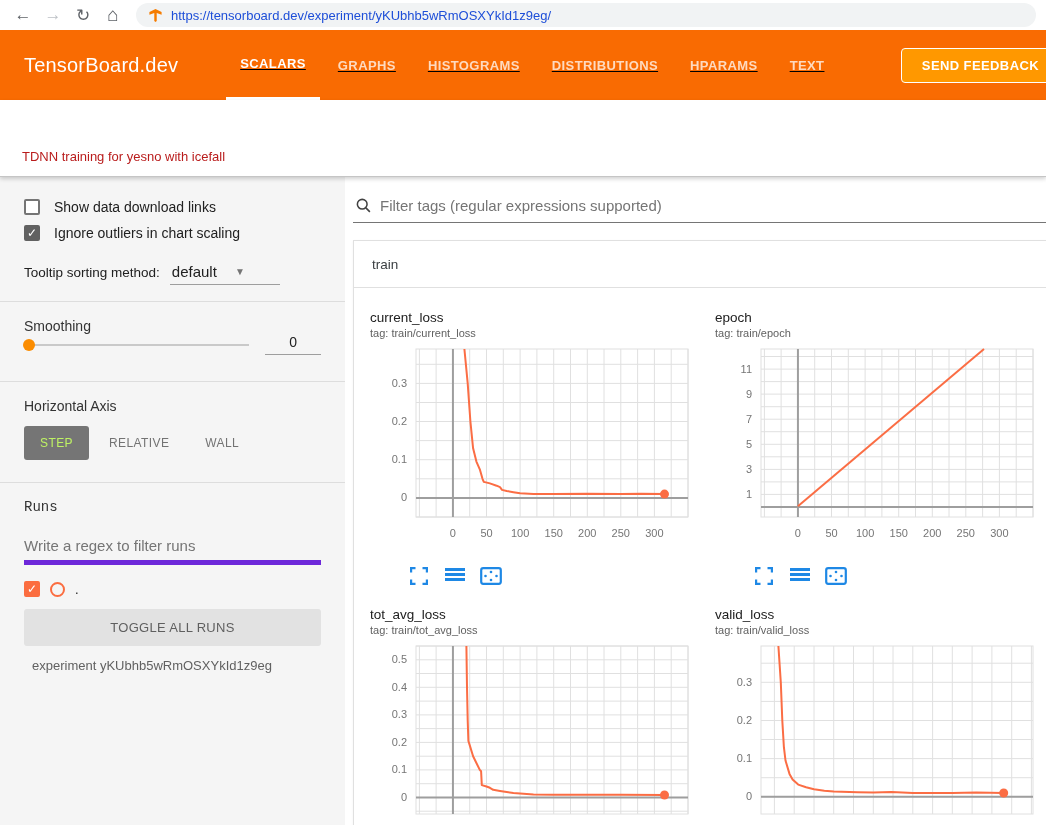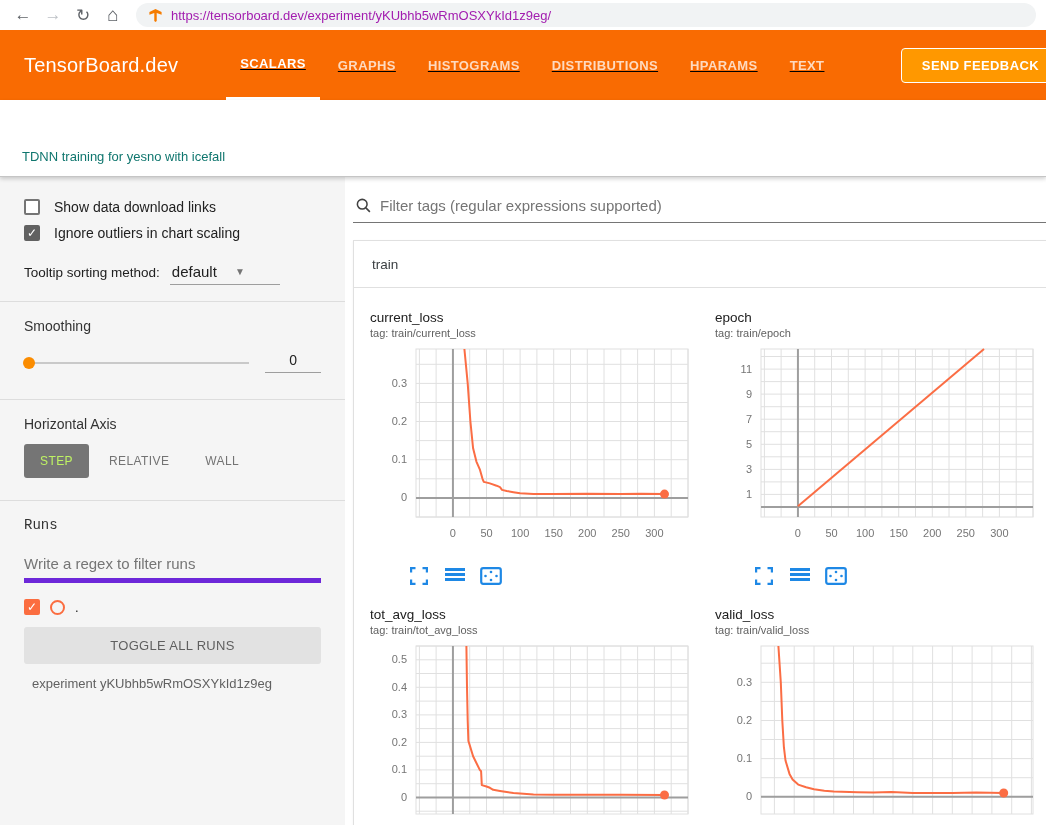--- a/index.html
+++ b/index.html
@@ -6,39 +6,39 @@
   html,body { width:1046px; height:825px; overflow:hidden;
     font-family:"Liberation Sans", sans-serif; background:#fff; }
 
   
   .browser-bar { height:30px; background:#fff; display:flex; align-items:center; padding:0 10px; gap:4px; }
   .nav-ico { width:26px; height:26px; display:flex; align-items:center; justify-content:center;
     font-size:17px; color:#5f6368; border-radius:50%; cursor:pointer; background:none; border:none; }
   .nav-ico.disabled { color:#bdc1c6; }
   .url-pill { flex:1; height:24px; background:#f1f3f4; border-radius:13px; display:flex;
     align-items:center; padding:0 12px; gap:8px; margin-left:6px; }
-  .url-text { font-size:13px; color:#a21caf; }
+  .url-text { font-size:13px; color:#1d4ed8; }
 
   
   .app-header { height:70px; background:#f96b02; display:flex; align-items:stretch; padding:0 24px;
     position:relative; }
   .logo { color:#fff; font-size:20px; font-weight:500; align-self:center; margin-right:48px; letter-spacing:.2px; }
   .tabs { display:flex; align-items:stretch; gap:4px;text-decoration:underline; }
   .tab { display:flex; align-items:center; padding:0 14px; font-size:13px; font-weight:700;
     letter-spacing:.4px; color:rgba(255,255,255,.75); cursor:pointer; border:none; background:none; }
   .tab.active { color:#fff; border-bottom:3px solid #fff; }
   .feedback-btn { position:absolute; right:-14px; top:18px; background:#ff9800; color:#fff;
     border:1px solid #fff; border-radius:4px; font-size:13px; font-weight:700; letter-spacing:.4px;
     padding:9px 20px; cursor:pointer; white-space:nowrap; }
 
   
   .title-band { height:77px; background:#fff; border-bottom:1px solid #c5c5c5;
     box-shadow:0 2px 4px rgba(0,0,0,.18); display:flex; align-items:flex-end; padding:0 0 12px 22px;
     position:relative; z-index:2; }
-  .exp-title { font-size:13px; color:#0f766e;margin-top:9px; }
+  .exp-title { font-size:13px; color:#b91c1c;margin-top:9px; }
 
   
   .body-wrap { display:flex; height:765px; overflow:hidden; }
   .sidebar { width:345px; min-width:345px; background:#f5f5f5; padding-top:22px; overflow:hidden; }
   .pad { padding:0 24px; }
   .divider { border:none; border-top:1px solid #ddd; margin:16px 0; }
 
   .chk-row { display:flex; align-items:center; gap:14px; margin:0 0 10px; cursor:pointer; }
   .chk { width:16px; height:16px; border:2px solid #757575; border-radius:2px; background:#fff;
     display:flex; align-items:center; justify-content:center; font-size:12px; color:#fff; flex:none; }
@@ -46,21 +46,21 @@
   .chk.orange { background:#fb6d40; border-color:#fb6d40; }
   .chk-label { font-size:14px; color:#212121; }
 
   .tooltip-row { display:flex; align-items:baseline; gap:10px; margin-top:22px; }
   .tooltip-label { font-size:13.5px; color:#212121; }
   .select { border-bottom:1px solid #9e9e9e; display:flex; align-items:center; gap:18px;
     padding:0 2px 4px; cursor:pointer; min-width:110px; }
   .select-val { font-size:15px; color:#212121; }
   .caret { font-size:10px; color:#757575; }
 
-  .section-label { font-size:14px; color:#333; margin-bottom:18px; }
+  .section-label { font-size:14px; color:#333; }
   .slider-row { display:flex; align-items:center; gap:16px; }
   .slider { position:relative; flex:1; height:2px; background:#c9c9c9; }
   .slider-thumb { position:absolute; left:-1px; top:-5px; width:12px; height:12px; border-radius:50%;
     background:#fb8c00; cursor:pointer; }
   .slider-val { font-size:14px; color:#212121; border-bottom:1px solid #9e9e9e; padding:0 24px 4px 24px; }
 
   .axis-btns { display:flex; gap:4px; }
   .axis-btn { font-size:12px; letter-spacing:.4px; padding:10px 16px; border:none; background:none;
     color:#737373; border-radius:3px; cursor:pointer; font-weight:500; }
   .axis-btn.active { background:#757575; color:#bef264; }

